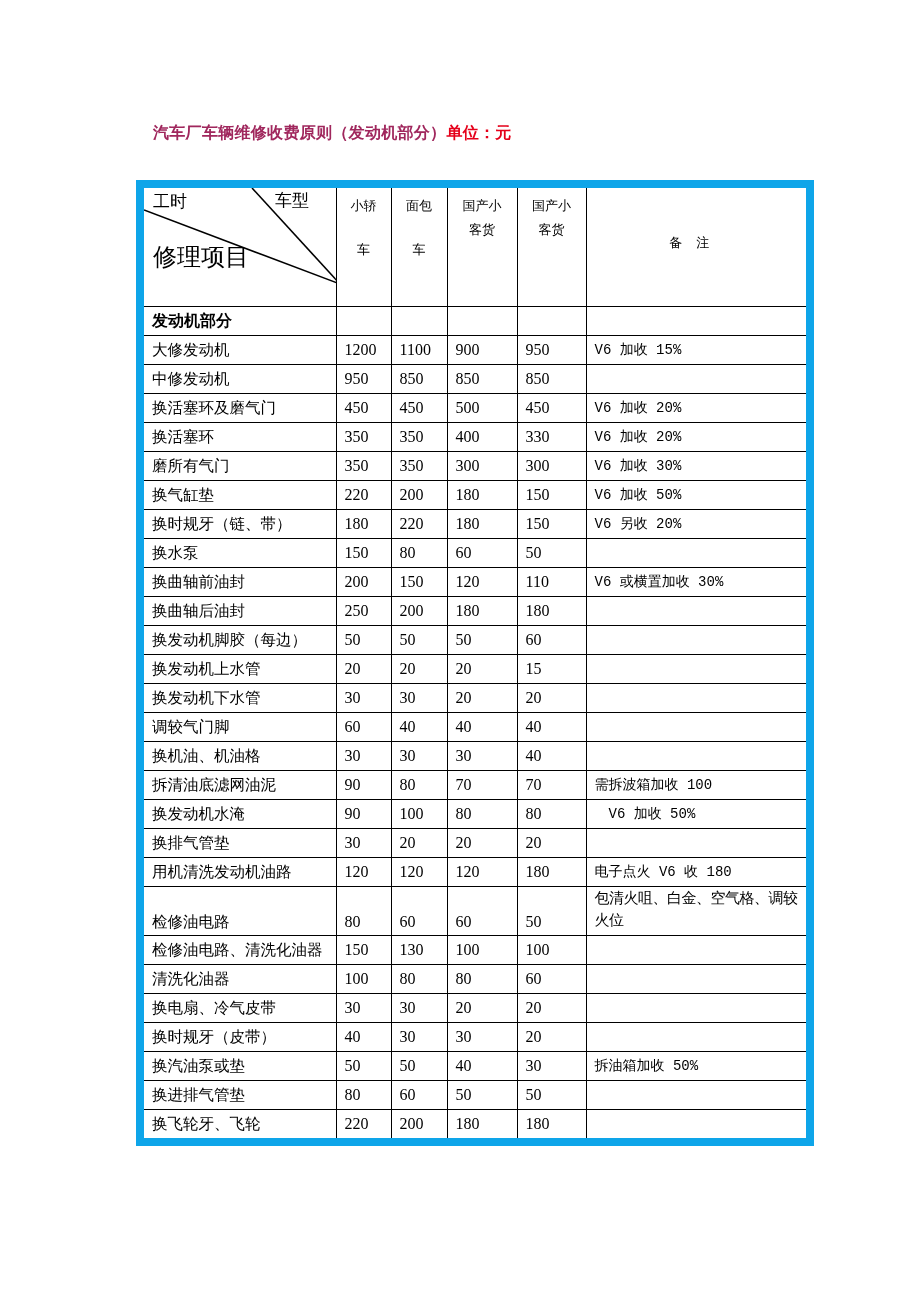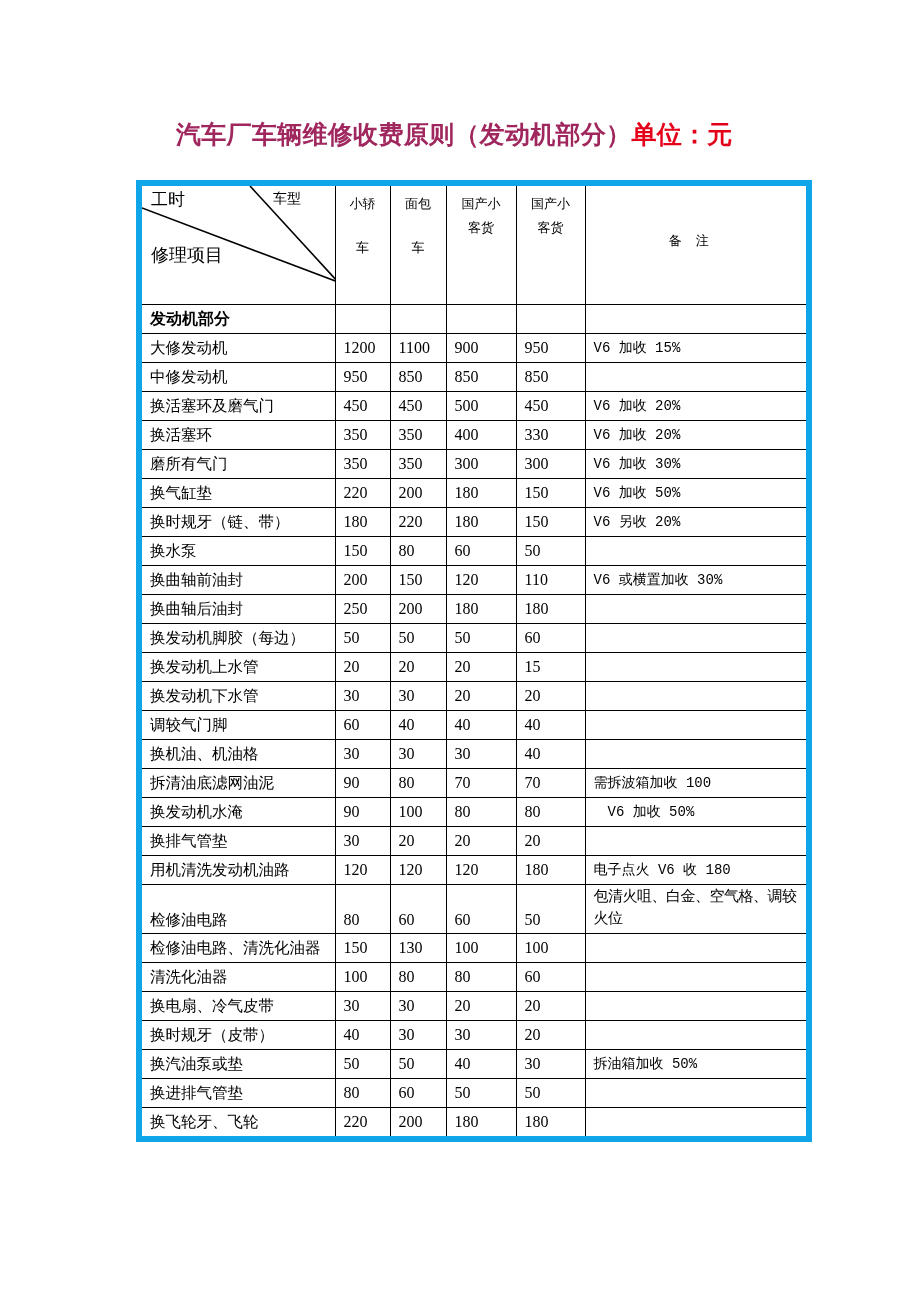--- a/index.html
+++ b/index.html
@@ -10,41 +10,41 @@
     body {
       width: 920px;
       height: 1302px;
       position: relative;
       overflow: hidden;
       font-family: "DejaVu Serif", "Liberation Serif", serif;
       color: #000;
     }
     .title {
       position: absolute;
-      left: 176px;
+      left: 153px;
       top: 118px;
       height: 32px;
       line-height: 32px;
-      font-family: Liberation Sans, sans-serif;
+      font-family: Liberation Mono, monospace;
       font-weight: bold;
-      font-size: 25px;
+      font-size: 16px;
       white-space: nowrap;
       letter-spacing: 0.3px;
     }
     .title .main { color: #a0275d; }
     .title .unit { color: #e5001a; }
 
     table.fees {
       position: absolute;
       left: 136px;
       top: 180px;
       width: 670px;
       border-collapse: collapse;
       table-layout: fixed;
-      border: 6px solid #0ea5e9;
+      border: 8px solid #0ea5e9;
     }
     table.fees td {
       border: 1.5px solid #000;
       padding: 0 0 0 9px;
       height: 28px;
       font-size: 15px;
       line-height: 18px;
       vertical-align: middle;
       white-space: nowrap;
       overflow: hidden;
@@ -93,27 +93,27 @@
     .hdr-gongshi {
       position: absolute;
       left: 9px; top: 4px;
       font-family: "DejaVu Sans", "Liberation Sans", sans-serif;
       font-size: 17px;
     }
     .hdr-chexing {
       position: absolute;
       left: 131px; top: 4px;
       font-family: Liberation Serif, serif;
-      font-size: 14px;
+      font-size: 17px;
     }
     .hdr-xiuli {
       position: absolute;
       left: 9px; top: 60px;
       font-family: "DejaVu Sans", "Liberation Sans", sans-serif;
-      font-size: 18px;
+      font-size: 24px;
     }
     .col-head {
       font-family: "DejaVu Sans", "Liberation Sans", sans-serif;
       font-size: 13px;
       text-align: center;
       padding-top: 6px;
       line-height: 24px;
     }
     .col-head .l2 { display: block; margin-top: 20px; }
     .col-head.dom .l2 { margin-top: 0; }

